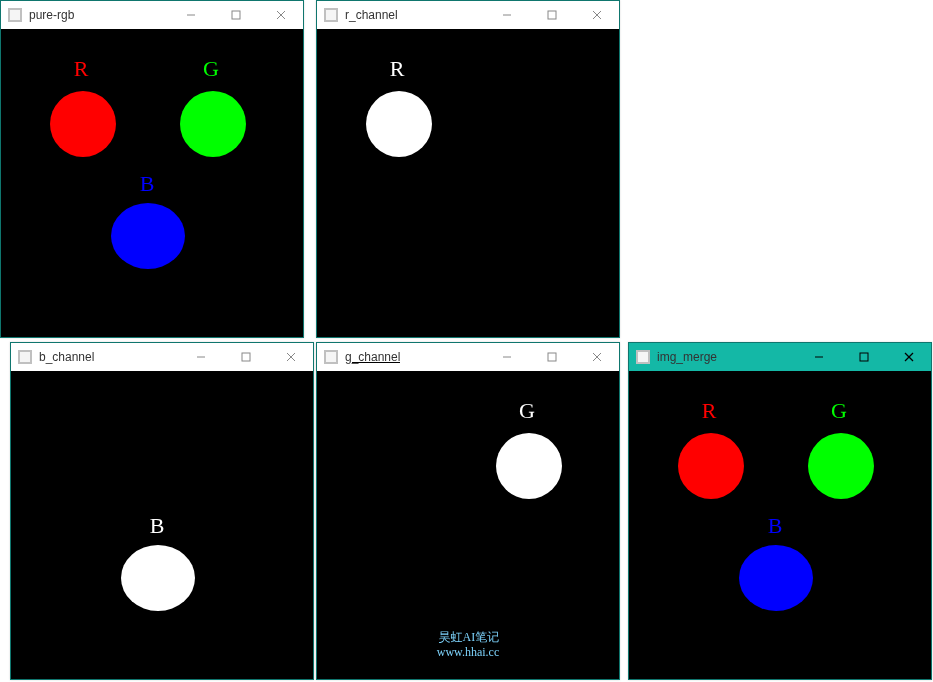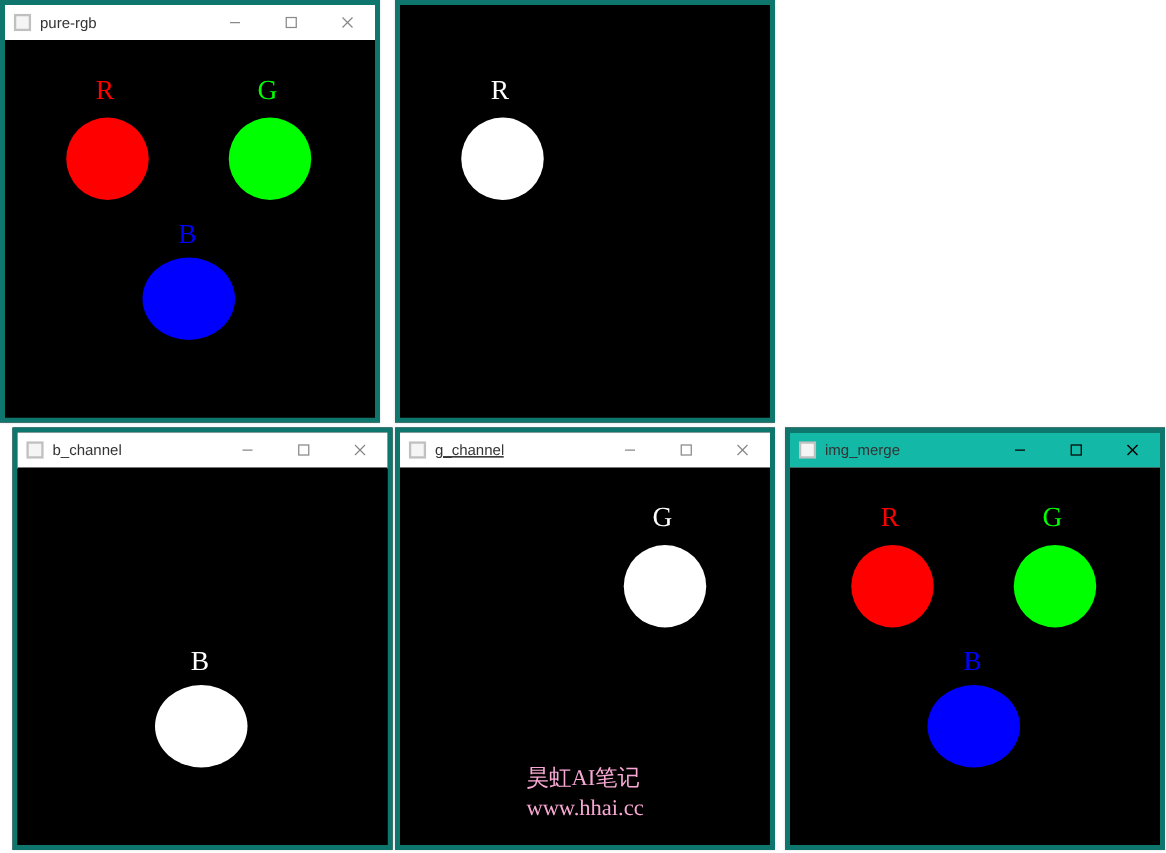--- a/index.html
+++ b/index.html
@@ -8,21 +8,21 @@
     font-family: "Segoe UI", Tahoma, sans-serif;
     background: #ffffff;
     width: 933px;
     height: 682px;
     overflow: hidden;
     position: relative;
   }
   .win {
     position: absolute;
     background: #000000;
-    border: 4px solid #0f766e;
+    border: 1px solid #0f766e;
     box-shadow: 0 0 2px rgba(0,0,0,0.15);
     box-sizing: border-box;
   }
   .titlebar {
     height: 28px;
     background: #ffffff;
     display: flex;
     align-items: center;
     font-size: 12px;
     color: #333;
@@ -75,23 +75,23 @@
     font-family: "Times New Roman", serif;
     font-size: 22px;
     font-weight: 400;
     text-align: center;
     transform: translate(-50%, -50%);
     white-space: nowrap;
   }
   .watermark {
     position: absolute;
     font-family: "Times New Roman", "SimSun", serif;
-    color: #f9a8d4;
-    font-size: 18px;
-    text-align: left;
+    color: #7dd3fc;
+    font-size: 12px;
+    text-align: right;
     left: 50%;
     transform: translateX(-50%);
     line-height: 1.3;
     white-space: nowrap;
   }
 </style>
 </head>
 <body>
 
 <div class="win" style="left:0px; top:0px; width:304px; height:338px;">
@@ -125,20 +125,46 @@
     <span class="lbl" style="left:80px; top:40px; color:#ff0000;">R</span>
     <div class="circ" style="left:49px; top:62px; width:66px; height:66px; background:#ff0000;"></div>
     <span class="lbl" style="left:210px; top:40px; color:#00ff00;">G</span>
     <div class="circ" style="left:179px; top:62px; width:66px; height:66px; background:#00ff00;"></div>
     <span class="lbl" style="left:146px; top:155px; color:#0000ff;">B</span>
     <div class="circ" style="left:110px; top:174px; width:74px; height:66px; background:#0000ff;"></div>
   </div>
 </div>
 
 <div class="win" style="left:316px; top:0px; width:304px; height:338px;">
+  <div class="titlebar">
+    <span class="title-icon">
+      <svg width="14" height="14" viewBox="0 0 14 14">
+          <rect x="0" y="0" width="14" height="14" fill="#c0c0c0"></rect>
+          <rect x="2" y="2" width="10" height="10" fill="#f5f5f5"></rect>
+        </svg>
+    </span>
+    <span class="title-text">r_channel</span>
+    <span class="titlegap"></span>
+    <span class="win-btn">
+      <svg width="10" height="10" viewBox="0 0 10 10">
+          <line x1="1" y1="5" x2="9" y2="5" stroke="#888" stroke-width="1"></line>
+        </svg>
+    </span>
+    <span class="win-btn">
+      <svg width="10" height="10" viewBox="0 0 10 10">
+          <rect x="1" y="1" width="8" height="8" fill="none" stroke="#888" stroke-width="1"></rect>
+        </svg>
+    </span>
+    <span class="win-btn">
+      <svg width="10" height="10" viewBox="0 0 10 10">
+          <line x1="1" y1="1" x2="9" y2="9" stroke="#888" stroke-width="1"></line>
+          <line x1="9" y1="1" x2="1" y2="9" stroke="#888" stroke-width="1"></line>
+        </svg>
+    </span>
+  </div>
   <div class="client">
     <span class="lbl" style="left:80px; top:40px; color:#ffffff;">R</span>
     <div class="circ" style="left:49px; top:62px; width:66px; height:66px; background:#ffffff;"></div>
   </div>
 </div>
 
 <div class="win" style="left:0px; top:342px; width:304px; height:338px;margin-left:10px;">
   <div class="titlebar">
     <span class="title-icon">
       <svg width="14" height="14" viewBox="0 0 14 14">

